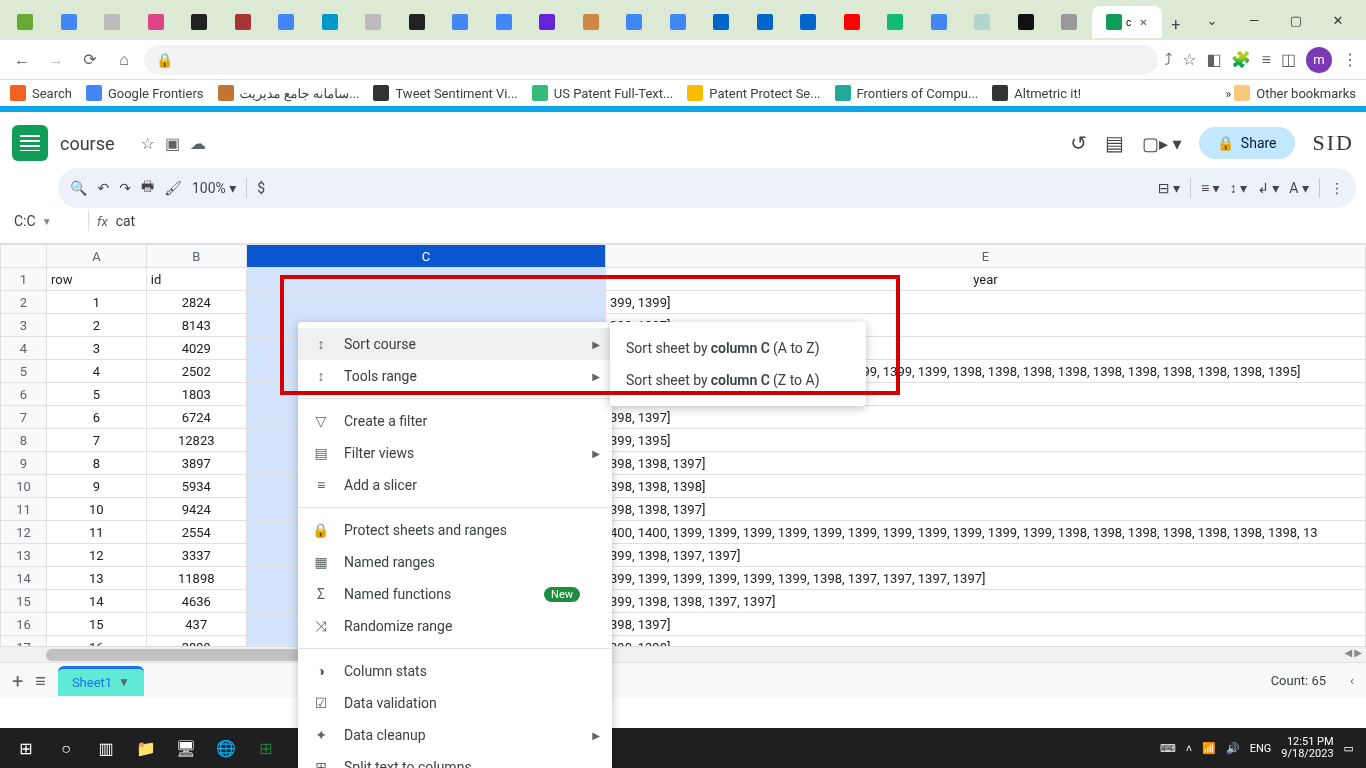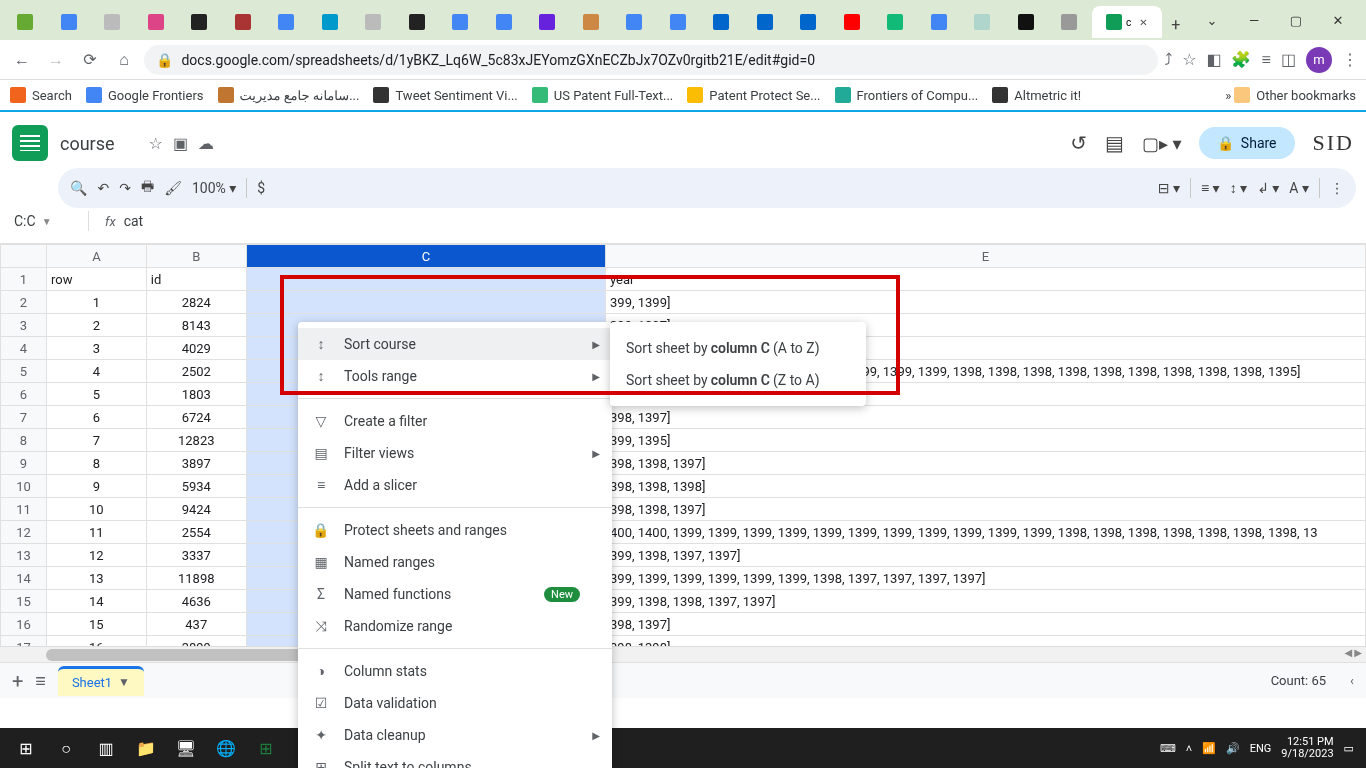--- a/index.html
+++ b/index.html
@@ -14,21 +14,21 @@
 .new-tab { width: 28px; height: 28px; display: flex; align-items: center; justify-content: center; color: #444; font-size: 16px; cursor: pointer; }
 .win-controls { display: flex; gap: 14px; padding: 0 10px; color: #333; }
 .win-btn { width: 28px; text-align: center; font-size: 13px; }
 
 .addr-bar { height: 40px; background: #fff; display: flex; align-items: center; padding: 0 8px; gap: 6px; border-bottom: 1px solid #ddd; }
 .nav-btn { width: 28px; height: 28px; display: flex; align-items: center; justify-content: center; color: #5f6368; border-radius: 50%; font-size: 16px; }
 .url-box { flex: 1; height: 30px; background: #f1f3f4; border-radius: 15px; display: flex; align-items: center; padding: 0 12px; color: #202124; font-size: 14px; gap: 8px; }
 .url-right { display: flex; gap: 10px; color: #5f6368; align-items: center; }
 .profile-circle { width: 26px; height: 26px; border-radius: 50%; background: #7b3ab5; color: #fff; display: flex; align-items: center; justify-content: center; font-size: 13px; }
 
-.bookmarks { height: 32px; background: #fff; display: flex; align-items: center; padding: 0 10px; gap: 3px; font-size: 13px; color: #3c4043; border-bottom: 2px solid #0ea5e9; }
+.bookmarks { height: 32px; background: #fff; display: flex; align-items: center; padding: 0 10px; gap: 3px; font-size: 13px; color: #3c4043; border-bottom: 6px solid #0ea5e9; }
 .bm { display: flex; align-items: center; gap: 6px; }
 .bm-ico { width: 16px; height: 16px; border-radius: 2px; display: inline-block; }
 
 
 .sheets { background: #fff; height: calc(768px - 40px - 40px - 32px - 40px); position: relative; }
 .sh-title { height: 56px; display: flex; align-items: center; padding: 6px 12px 0 12px; }
 .sh-logo { width: 36px; height: 36px; background: #0f9d58; border-radius: 6px; margin-right: 12px; position: relative; }
 .sh-logo::after { content: ""; position: absolute; left: 8px; top: 10px; width: 20px; height: 16px; background: repeating-linear-gradient(#fff, #fff 2px, #0f9d58 2px, #0f9d58 5px); }
 .doc-name { font-size: 18px; color: #3c4043; margin-right: 10px; }
 .title-icons { display: flex; gap: 10px; color: #5f6368; font-size: 16px; }
@@ -39,21 +39,21 @@
 .menubar { height: 28px; display: flex; align-items: center; padding-left: 58px; gap: 2px; font-size: 14px; color: #202124; }
 .menu-item { padding: 4px 8px; border-radius: 4px; }
 .menu-item.active { background: #e8eaed; }
 
 .toolbar { height: 40px; margin: 0 10px 8px 58px; background: #edf2fa; border-radius: 24px; display: flex; align-items: center; padding: 0 12px; gap: 10px; color: #444; font-size: 14px; }
 .tb-sep { width: 1px; height: 20px; background: #c7c7c7; }
 .tb-right { margin-left: auto; display: flex; gap: 10px; align-items: center; }
 
 .namebox-row { height: 28px; display: flex; align-items: center; padding: 0 0 17px 8px; border-bottom: 1px solid #e0e0e0; }
 .namebox { width: 80px; padding: 2px 6px; font-size: 14px; color: #3c4043; display: flex; align-items: center; gap: 6px; }
-.fx { color: #5f6368; font-style: italic; font-size: 13px; margin-left: 16px; margin-right: 8px; }
+.fx { color: #5f6368; font-style: italic; font-size: 13px; margin-left: 8px; margin-right: 8px; }
 .formula-val { font-size: 14px; color: #3c4043; }
 
 .grid { position: relative; height: 418px; overflow: hidden; }
 table { border-collapse: collapse; font-size: 13px; color: #202124; table-layout: fixed; }
 th, td { border: 1px solid #e0e0e0; height: 23px; padding: 0 4px; overflow: hidden; white-space: nowrap; }
 th { background: #f8f9fa; font-weight: normal; color: #5f6368; text-align: center; }
 th.rownum { width: 46px; background: #f8f9fa; }
 th.col { width: 100px; }
 th.col.sel { background: #0b57d0; color: #fff; }
 td.rownum { background: #f8f9fa; text-align: center; color: #5f6368; width: 46px; }
@@ -73,21 +73,21 @@
 
 .submenu { position: absolute; left: 610px; top: 210px; width: 256px; background: #fff; border-radius: 4px; box-shadow: 0 2px 10px rgba(0,0,0,0.25); padding: 10px 0; z-index: 45; font-size: 14px; color: #3c4043; }
 .sub-item { height: 32px; display: flex; align-items: center; padding: 0 16px; }
 .sub-item b { font-weight: 600; margin: 0 3px; text-align: center; }
 
 .hscroll { height: 16px; background: #f1f1f1; border-top: 1px solid #ddd; position: relative; }
 .hscroll-thumb { position: absolute; left: 46px; height: 12px; top: 2px; width: 500px; background: #c1c1c1; border-radius: 6px; }
 .hscroll-arr { position: absolute; right: 4px; top: 0; display: flex; gap: 2px; font-size: 10px; color: #888; }
 
 .sheet-tabs { height: 36px; background: #f8f9fa; display: flex; align-items: center; padding: 0 12px; gap: 12px; border-top: 1px solid #e0e0e0; font-size: 13px; }
-.sheet-tab { background: #fef9c3; padding: 6px 14px; border-radius: 6px 6px 0 0; color: #1a73e8; display: flex; align-items: flex-start; gap: 6px; border-top: 3px solid #1a73e8; }
+.sheet-tab { background: #5eead4; padding: 6px 14px; border-radius: 6px 6px 0 0; color: #1a73e8; display: flex; align-items: flex-start; gap: 6px; border-top: 3px solid #1a73e8; }
 .count { margin-left: auto; color: #3c4043; }
 .st-arr { color: #5f6368; font-size: 12px; }
 
 
 .taskbar { height: 40px; background: #1f1f1f; display: flex; align-items: center; padding: 0 6px; }
 .tb-icon { width: 40px; height: 40px; display: flex; align-items: center; justify-content: center; color: #fff; font-size: 16px; }
 .tb-right2 { margin-left: auto; display: flex; align-items: center; color: #fff; font-size: 11px; gap: 10px; padding-right: 6px; }
 .tb-clock { text-align: right; line-height: 1.1; }
 .favi { width: 16px; height: 16px; border-radius: 2px; }
 </style>
@@ -186,21 +186,20 @@
   </div>
 </div>
 
 <div class="addr-bar">
   <div class="nav-btn">←</div>
   <div class="nav-btn" style="opacity:.4">→</div>
   <div class="nav-btn">⟳</div>
   <div class="nav-btn">⌂</div>
   <div class="url-box">
     <span>🔒</span>
-    <span>docs.google.com/spreadsheets/d/1yBKZ_Lq6W_5c83xJEYomzGXnECZbJx7OZv0rgitb21E/edit#gid=0</span>
   </div>
   <div class="url-right">
     <span>⤴</span>
     <span>☆</span>
     <span>◧</span>
     <span>🧩</span>
     <span>≡</span>
     <span>◫</span>
     <div class="profile-circle">m</div>
     <span>⋮</span>
@@ -249,21 +248,21 @@
   </div>
 </div>
 
 <div class="sheets">
 
   <div class="redbox"></div>
 
   <div class="sh-title">
     <div class="sh-logo"></div>
     <div>
-      <div style="display:flex;align-items:center;gap:24px">
+      <div style="display:flex;align-items:center;gap:16px">
         <span class="doc-name">course</span>
         <div class="title-icons">
           <span>☆</span>
           <span>▣</span>
           <span>☁</span>
         </div>
       </div>
     </div>
     <div class="title-right">
       <span style="font-size:20px">↺</span>
@@ -318,21 +317,21 @@
             <th class="col sel" style="width: 360px;">C</th>
             <th class="col" style="width: 760px;">E</th>
           </tr>
         </thead>
       <tbody id="gridbody">
           <tr>
             <td class="rownum">1</td>
 <td class="cA" style="text-align:left">row</td>
 <td class="cB" style="text-align:left">id</td>
 <td class="cC"></td>
-<td class="cE" style="">year</td>
+<td class="cE" style="text-align:center">year</td>
           </tr>
           <tr>
             <td class="rownum">2</td>
   <td class="cA">1</td>
   <td class="cB">2824</td>
   <td class="cC"></td>
   <td class="cE">399, 1399]</td>
           </tr>
           <tr>
             <td class="rownum">3</td>

